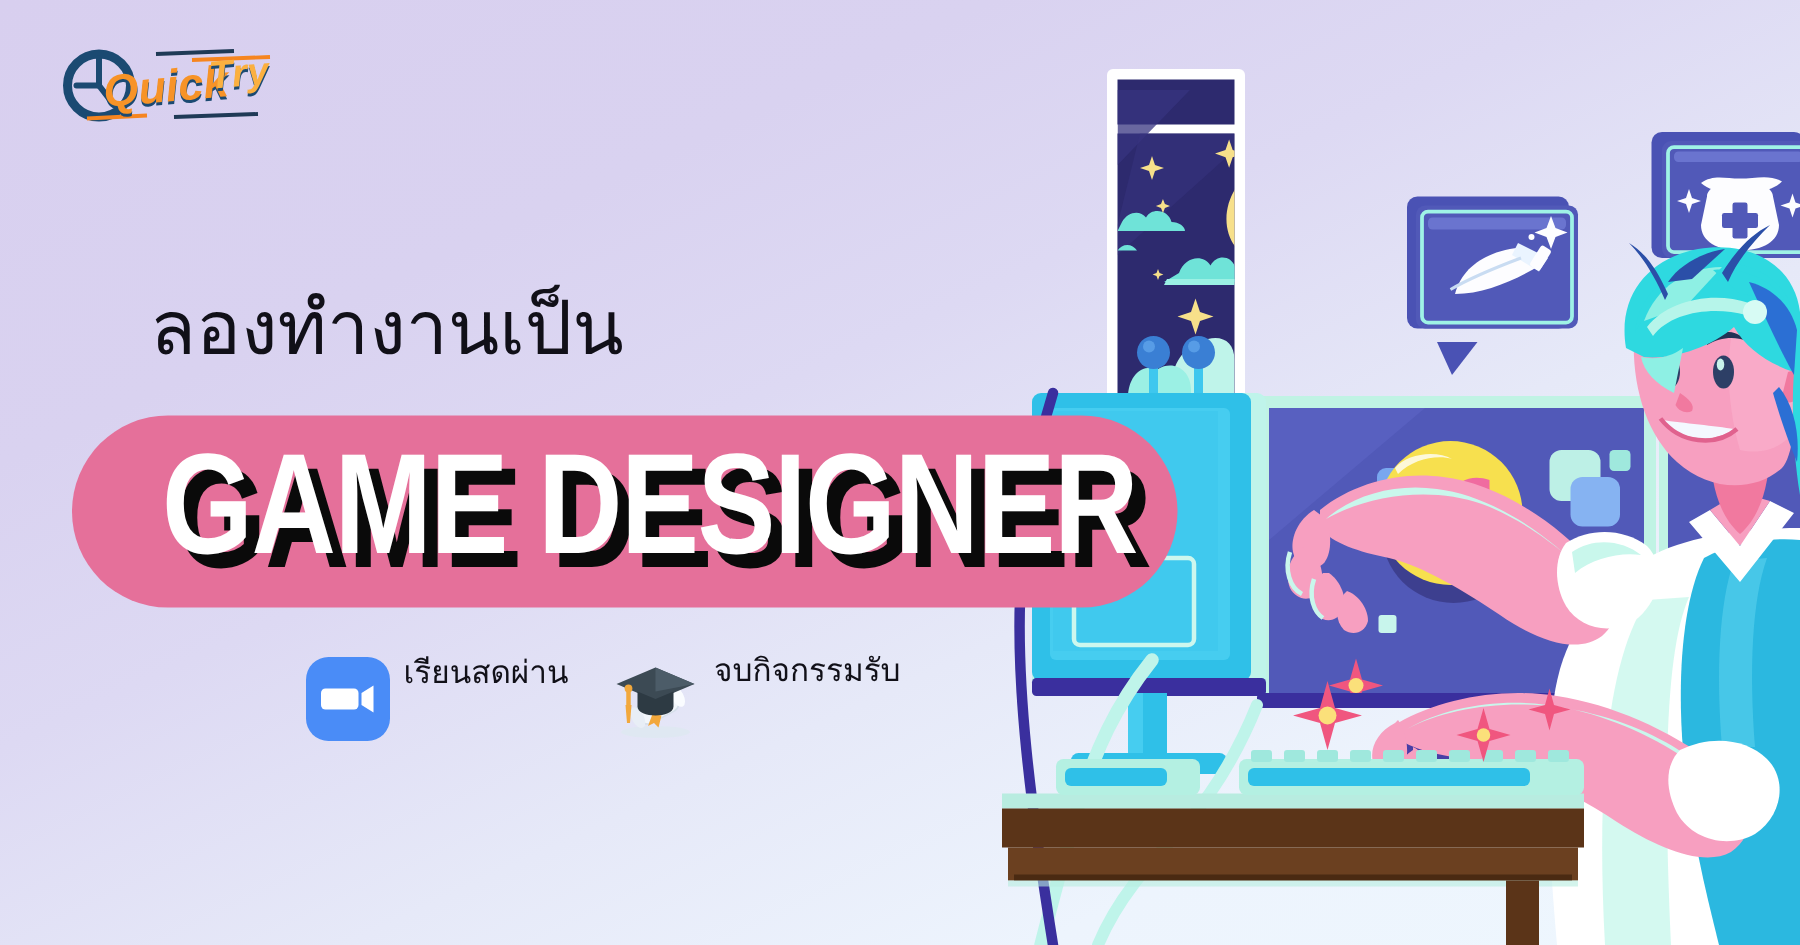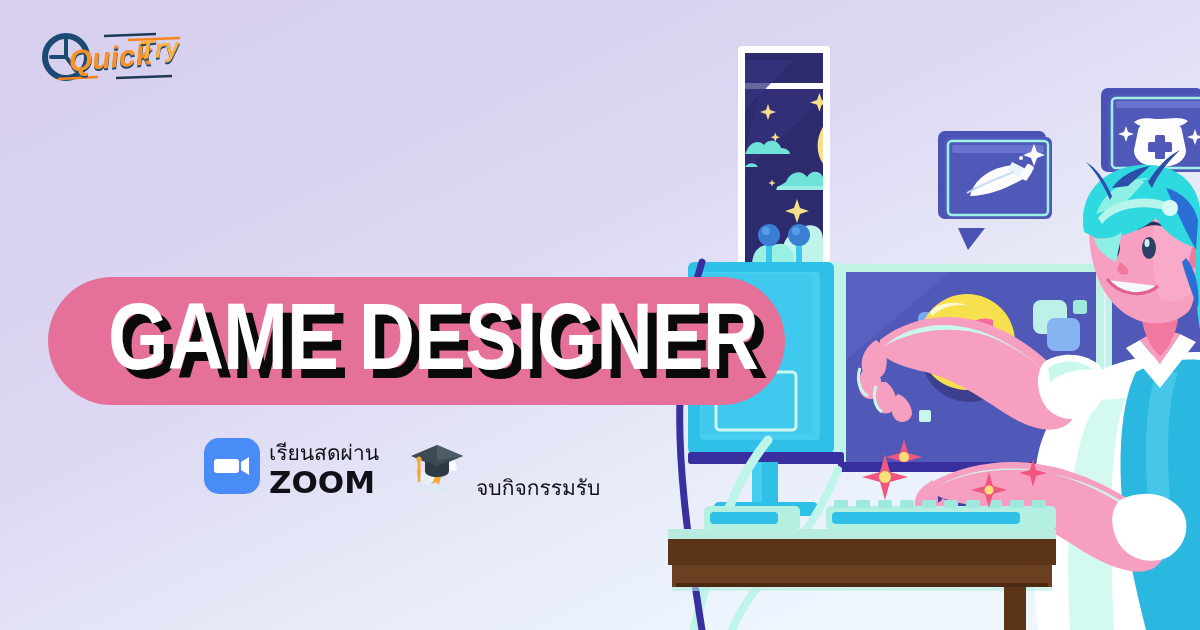--- a/index.html
+++ b/index.html
@@ -44,21 +44,21 @@
     font-family: "Liberation Sans", sans-serif;
     transform: scaleY(1.22) scaleX(1.0);
     transform-origin: left top;
     white-space: nowrap;
   }
   .title-shadow { color: #0a0a0a; left: 9px; top: 9px; }
   .title-main  { color: #ffffff; }
 
   
   #badges { position: absolute; left: 204px; top: 437px; display: flex; align-items: center; gap: 28px; }
-  .badge { display: flex; align-items: flex-end; gap: 9px; }
+  .badge { display: flex; align-items: flex-start; gap: 9px; }
   .badge-ico { flex: 0 0 auto; }
   .badge-txt {
     font-family: "DejaVu Sans", sans-serif;
     color: #111018; line-height: 1.0;
   }
   .badge-txt .l1 { display: block; font-size: 21px; font-weight: 400; }
   .badge-txt .l2 { display: block; font-size: 31px; font-weight: bold; margin-top: 3px; }
 
   
   #art { position: absolute; left: 0; top: 0; width: 1200px; height: 630px; }
@@ -339,40 +339,40 @@
 
       <g transform="rotate(-5 95 33)">
         <text x="33" y="42" font-family="Liberation Sans, sans-serif" font-size="30" font-weight="bold" fill="#1b4a72" font-style="italic">Quick</text>
         <text x="33" y="40" font-family="Liberation Sans, sans-serif" font-size="30" font-weight="bold" fill="#f79327" font-style="italic">Quick</text>
         <text x="104" y="36" font-family="Liberation Sans, sans-serif" font-size="26" font-weight="bold" fill="#1b4a72" font-style="italic">Try</text>
         <text x="104" y="34" font-family="Liberation Sans, sans-serif" font-size="26" font-weight="bold" fill="#fbb040" font-style="italic">Try</text>
       </g>
     </svg>
   </div>
 
+  <div class="kicker">ลองทำงานเป็น</div>
 
   <div id="pink-banner"></div>
   <div id="title-wrap">
     <div class="title-shadow">GAME DESIGNER</div>
     <div class="title-main">GAME DESIGNER</div>
   </div>
 
   <div id="badges">
 
     <div class="badge">
       <span class="badge-ico">
         <svg width="56" height="56" viewBox="0 0 56 56">
           <rect x="0" y="0" width="56" height="56" rx="15" fill="#4a8cf7"></rect>
           <path d="M13 21 h19 a3 3 0 0 1 3 3 v8 a3 3 0 0 1 -3 3 h-19 a3 3 0 0 1 -3 -3 v-8 a3 3 0 0 1 3 -3 z" fill="#ffffff"></path>
           <path d="M37 24 l8 -5 v18 l-8 -5 z" fill="#ffffff"></path>
         </svg>
       </span>
       <span class="badge-txt">
         <span class="l1">เรียนสดผ่าน</span>
-        <span class="l2">ZOOM</span>
       </span>
     </div>
 
     <div class="badge">
       <span class="badge-ico">
         <svg width="60" height="58" viewBox="0 0 60 58">
           <ellipse cx="30" cy="51" rx="23" ry="4" fill="#dfe8f2"></ellipse>
 
           <g transform="rotate(-28 30 38)">
             <rect x="18" y="28" width="30" height="15" rx="7" fill="#f2f6fb"></rect>

